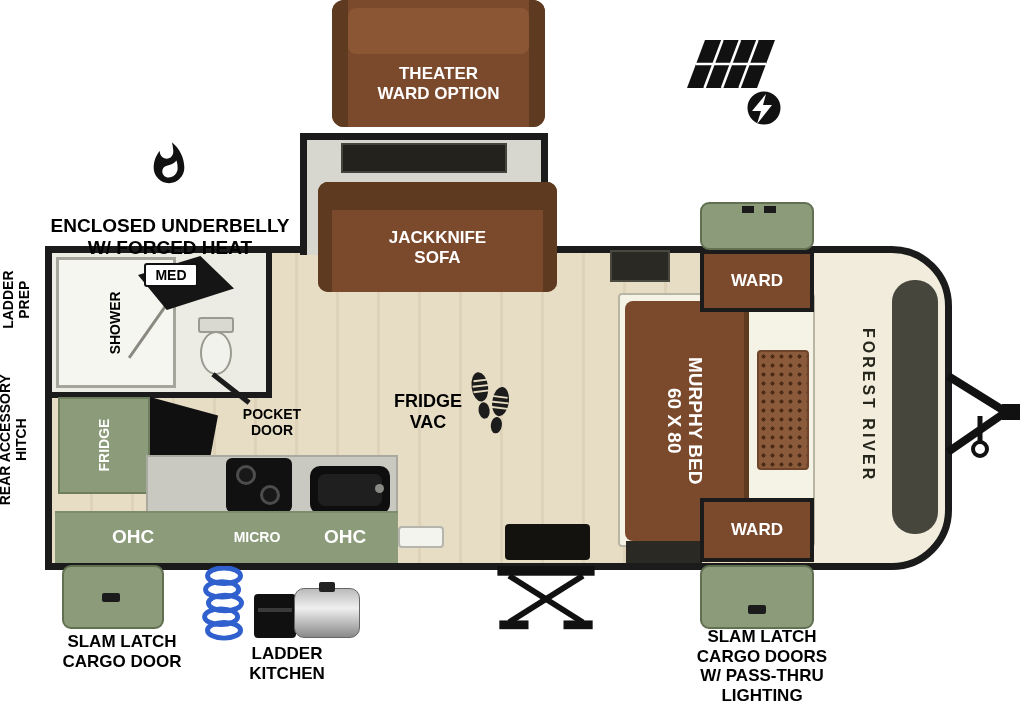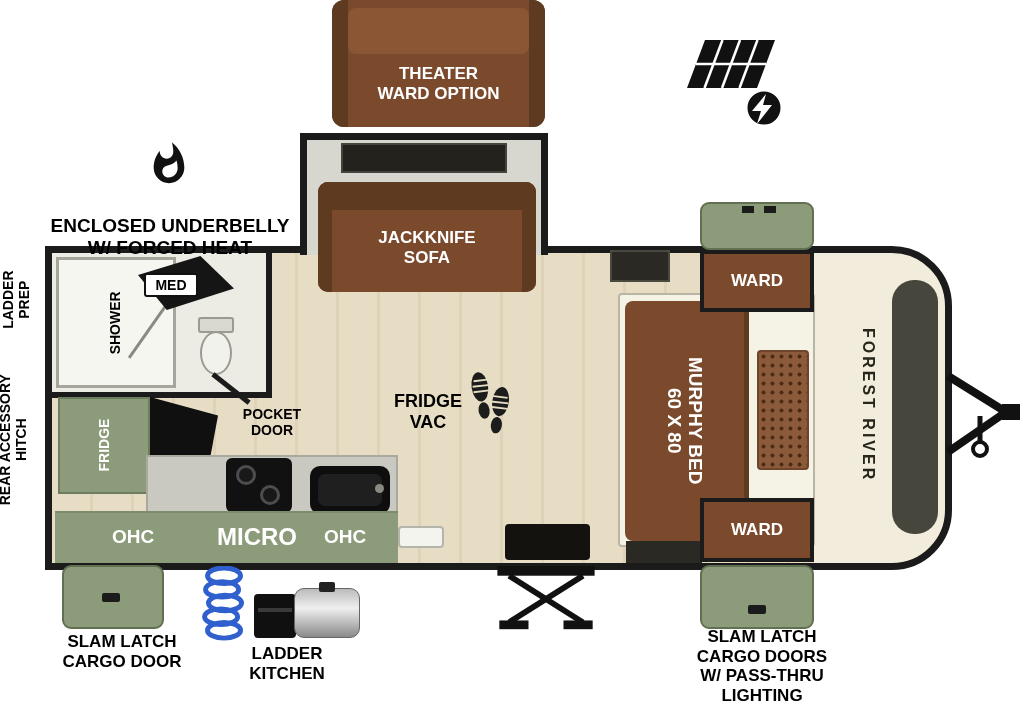--- a/index.html
+++ b/index.html
@@ -18,38 +18,38 @@
 </head>
 <body>
 
 <div class="plan">
 
   <div class="abs" style="left:45px; top:246px; width:907px; height:324px; background:#F1ECDC; border:7px solid #1B1B1B; border-radius:0 60px 60px 0;"></div>
   <div class="abs" style="left:52px; top:253px; width:762px; height:310px; background:repeating-linear-gradient(90deg,#E7DDC4 0 38px,#DED3B8 38px 41px);"></div>
 
   <div class="abs" style="left:300px; top:133px; width:248px; height:122px; background:#D8D7CF; border:7px solid #1B1B1B; border-bottom:none;"></div>
   <div class="abs" style="left:341px; top:143px; width:166px; height:30px; background:#23221C; border:2px solid #44443a;"></div>
-  <div class="abs" style="left:318px; top:182px; width:218px; height:110px; background:#7B4A2D; border-radius:10px;text-decoration:underline;">
+  <div class="abs" style="left:318px; top:182px; width:239px; height:110px; background:#7B4A2D; border-radius:10px;text-decoration:underline;">
     <div class="abs" style="left:0; top:0; width:100%; height:28px; background:#5E3A20; border-radius:10px 10px 0 0;"></div>
     <div class="abs" style="left:0; top:0; width:14px; height:100%; background:#5E3A20; border-radius:10px 0 0 10px;"></div>
     <div class="abs" style="right:0; top:0; width:14px; height:100%; background:#5E3A20; border-radius:0 10px 10px 0;"></div>
     <div class="abs flexc" style="left:0; top:30px; width:100%; height:72px;">
       <span class="wlbl ml" style="font-size:17px;">JACKKNIFE
 SOFA</span>
     </div>
   </div>
 
   <div class="abs" style="left:52px; top:253px; width:220px; height:145px; background:#ECECE4; border-right:6px solid #1B1B1B; border-bottom:6px solid #1B1B1B;">
     <div class="abs" style="left:4px; top:4px; width:120px; height:131px; background:#F6F6F1; border:3px solid #A5A59B;"></div>
     <div class="abs" style="left:98px; top:34px; width:3px; height:78px; background:#8A8A80; transform:rotate(35deg);"></div>
     <div class="abs flexc vrot" style="left:18px; top:10px; width:90px; height:120px;">
       <span class="lbl" style="font-size:14px;">SHOWER</span>
     </div>
     <div class="abs" style="left:86px; top:3px; width:96px; height:54px; background:#151515; clip-path:polygon(0 35%, 65% 0, 100% 60%, 30% 100%);"></div>
-    <div class="abs flexc" style="left:92px; top:20px; width:54px; height:24px; background:#fff; border:2px solid #111; border-radius:3px;">
+    <div class="abs flexc" style="left:92px; top:10px; width:54px; height:24px; background:#fff; border:2px solid #111; border-radius:3px;">
       <span class="lbl" style="font-size:14px;">MED</span>
     </div>
     <div class="abs" style="left:146px; top:64px; width:36px; height:16px; background:#D9D9D2; border:2px solid #9A9A90; border-radius:3px;"></div>
     <div class="abs" style="left:148px; top:78px; width:32px; height:44px; background:#F2F2EC; border:2px solid #9A9A90; border-radius:50%;"></div>
   </div>
 
   <div class="abs" style="left:208px; top:386px; width:46px; height:5px; background:#1B1B1B; transform:rotate(38deg);"></div>
   <div class="abs lbl ml" style="left:220px; top:406px; width:104px; height:42px; font-size:14px;">POCKET
 DOOR</div>
 
@@ -66,21 +66,21 @@
   <div class="abs" style="left:310px; top:466px; width:80px; height:48px; background:#0E0E0E; border-radius:10px;">
     <div class="abs" style="left:8px; top:8px; right:8px; bottom:8px; background:#1F1F1F; border-radius:7px;"></div>
     <div class="abs" style="right:6px; top:18px; width:9px; height:9px; background:#8a8a84; border-radius:50%;"></div>
   </div>
 
   <div class="abs" style="left:55px; top:511px; width:343px; height:52px; background:#8C9B7A; border-top:2px solid #7D8C6C;"></div>
   <div class="abs flexc" style="left:83px; top:523px; width:100px; height:28px;">
     <span class="wlbl" style="font-size:19px;">OHC</span>
   </div>
   <div class="abs flexc" style="left:207px; top:523px; width:100px; height:28px;">
-    <span class="wlbl" style="font-size:24px;">MICRO</span>
+    <span class="wlbl" style="font-size:14px;">MICRO</span>
   </div>
   <div class="abs flexc" style="left:300px; top:523px; width:90px; height:28px;">
     <span class="wlbl" style="font-size:19px;">OHC</span>
   </div>
   <div class="abs" style="left:398px; top:526px; width:46px; height:22px; background:#F4F4EF; border:2px solid #B5B5AB; border-radius:4px;"></div>
 
   <div class="abs lbl ml" style="left:372px; top:391px; width:112px; height:46px; font-size:18px;">FRIDGE
 VAC</div>
   <svg class="abs" style="left:468px; top:366px;" width="46" height="82" viewBox="0 0 50 88">
     <g fill="#1C1C1C">

